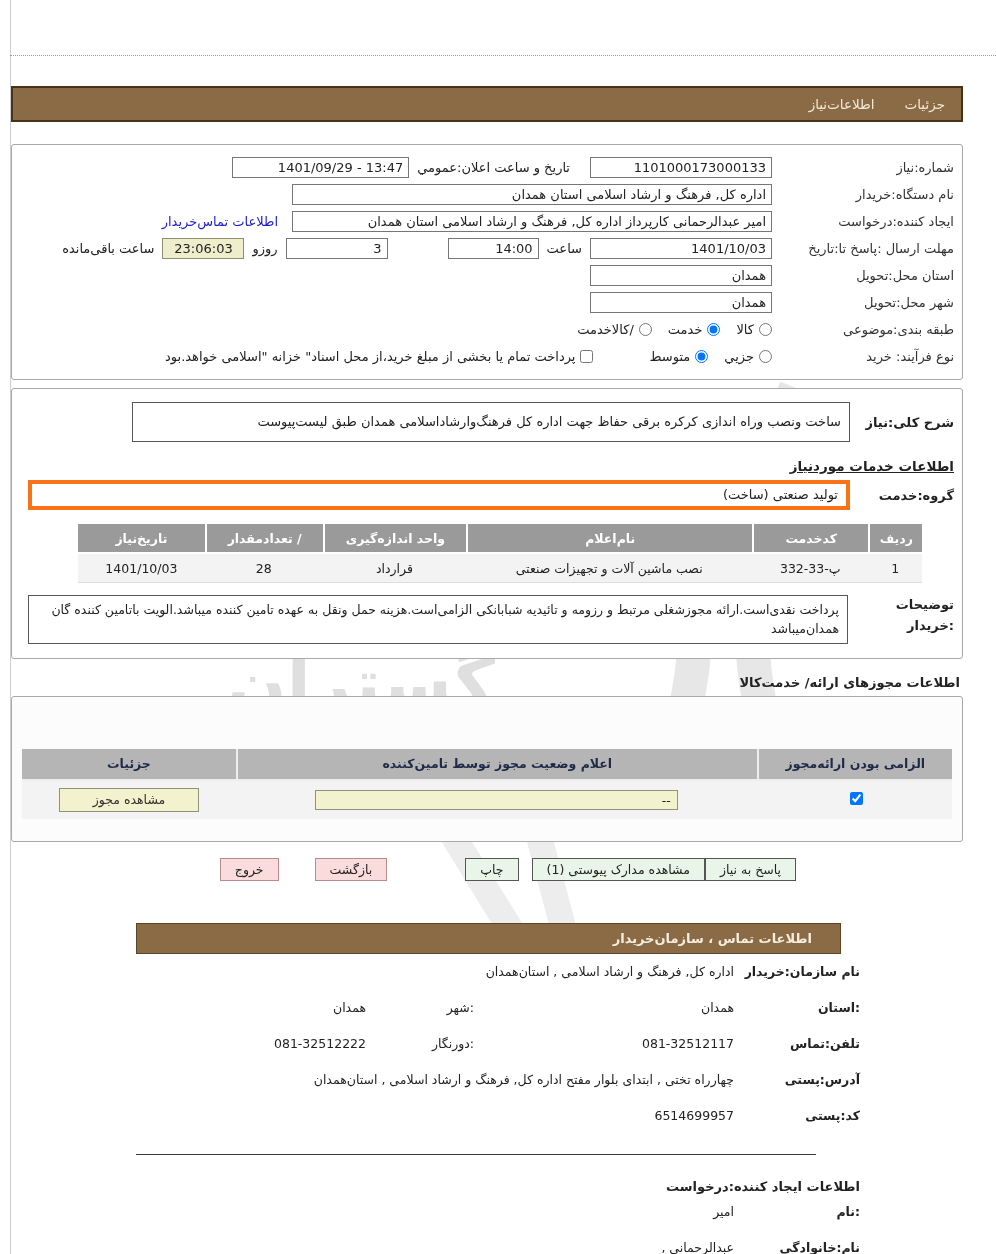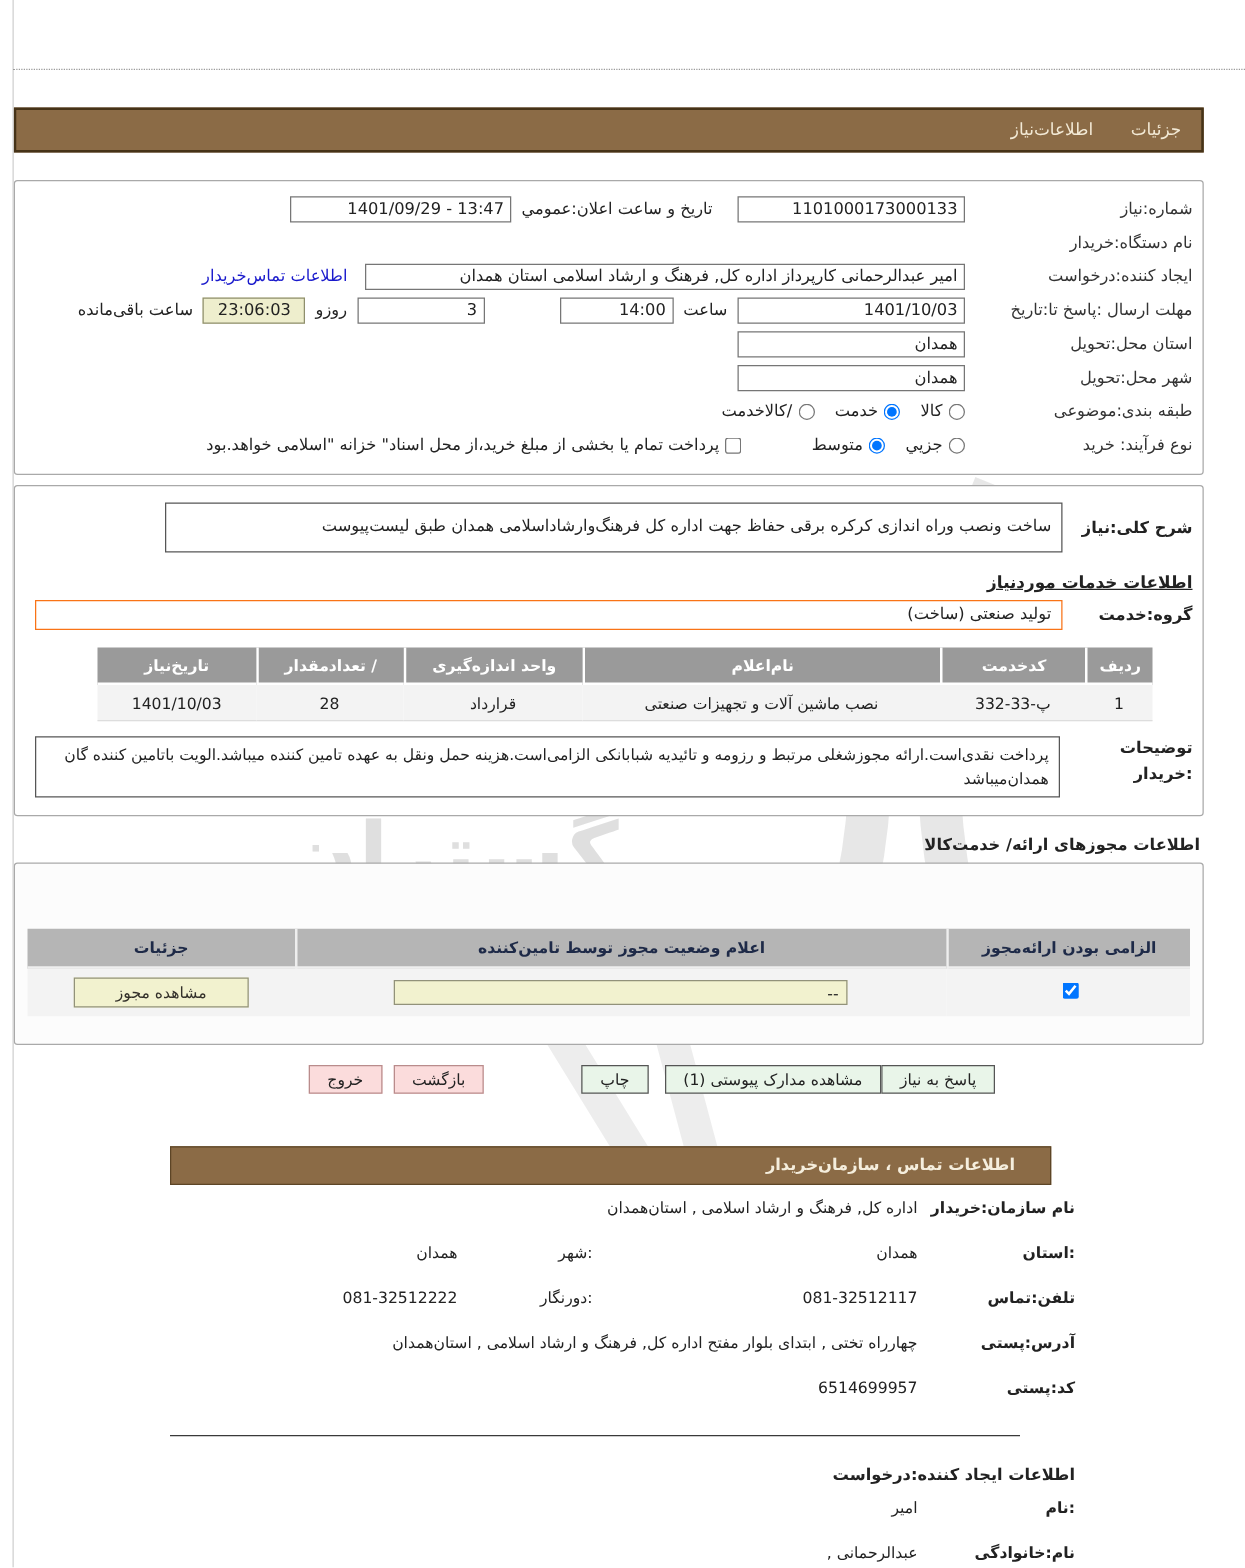--- a/index.html
+++ b/index.html
@@ -37,21 +37,21 @@
   .mr20{margin-right:20px;} .mr8{margin-right:8px;}
   .gap60{width:60px;flex:none;} .gap40{width:40px;flex:none;}
   input[type=radio],input[type=checkbox]{width:13px;height:13px;margin:0 0 0 5px;flex:none;}
   .optlabel{margin-left:16px;white-space:nowrap;}
 
   
   .b2row{display:flex;align-items:center;margin-top:4px;}
   .b2label{width:104px;font-weight:bold;flex:none;font-size:13px;}
   .descbox{flex:1;margin-left:112px;border:1px solid #565656;height:30px;line-height:30px;padding:4px 8px;overflow:hidden;white-space:nowrap;background:#fff;}
   .sec-header{font-weight:bold;margin:16px 0 6px 0;font-size:13.5px;text-decoration:underline;}
-  .groupinput{flex:1;margin-left:8px;border:1px solid #f97316;height:22px;line-height:22px;padding:0 8px;background:#fff;}
+  .groupinput{flex:1;margin-left:8px;border:4px solid #f97316;height:22px;line-height:22px;padding:0 8px;background:#fff;}
   table.svc{border-collapse:separate;border-spacing:0;margin:14px 32px 0 58px;width:calc(100% - 90px);font-size:12.5px;}
   table.svc th{
     background:#9a9a9a;color:#fff;font-weight:bold;height:28px;border-left:2px solid #fff;border-bottom:2px solid #fff;
     text-align:center;padding:0 4px;
   }
   table.svc th:last-child{border-left:none;}
   table.svc td{background:#f3f3f3;height:28px;text-align:center;border-bottom:1px solid #ddd;padding:0 4px;}
   .notesrow{display:flex;align-items:stretch;margin-top:12px;}
   .noteslabel{width:106px;font-weight:bold;flex:none;line-height:1.6;}
   .notesbox{flex:1;margin-left:8px;border:1px solid #565656;padding:4px 8px;font-size:12.5px;line-height:1.55;background:#fff;}
@@ -64,21 +64,21 @@
   }
   table.perm th:last-child{border-left:none;}
   table.perm td{background:#f3f3f3;height:36px;text-align:center;vertical-align:middle;}
   .perm-input{background:#f2f2cf;border:1px solid #92927a;height:20px;line-height:20px;width:70%;margin:0 auto;text-align:right;padding:0 6px;box-sizing:border-box;}
   .perm-btn{background:#f2f2cf;border:1px solid #92927a;height:24px;line-height:22px;width:140px;margin:0 auto;text-align:center;color:#33302a;cursor:pointer;box-sizing:border-box;}
 
   .btnrow{display:flex;align-items:center;margin-top:16px;padding-right:200px;}
   .btn{height:23px;line-height:21px;padding:0 14px;border:1px solid #555;background:#e9f5e9;text-align:center;cursor:pointer;font-size:12.5px;white-space:nowrap;box-sizing:border-box;}
   .btn.pink{background:#fbdcdc;border-color:#b98c8c;}
   .btn+.btn{margin-right:0;}
-  .g13{margin-left:13px;} .g78{margin-left:78px;} .g27{margin-left:9px;} .g18{margin-left:18px;}
+  .g13{margin-left:13px;} .g78{margin-left:78px;} .g27{margin-left:36px;} .g18{margin-left:18px;}
 
   .bar2{
     margin:42px 155px 0 136px;height:31px;background:#8b6b46;border:1px solid #5d4526;
     color:#f5eedd;display:flex;align-items:center;padding:0 28px;font-weight:bold;font-size:13px;box-sizing:border-box;
   }
   .crow{display:flex;align-items:center;min-height:36px;margin:0 136px 0 120px;}
   .crow:first-of-type{margin-top:16px;}
   .clabel{width:126px;font-weight:bold;flex:none;font-size:12.5px;}
   .cval{width:250px;text-align:right;padding-left:10px;flex:none;font-size:12.5px;}
   .cval.wide{flex:1;width:auto;}
@@ -116,20 +116,21 @@
 
   <div class="box box1">
     <div class="frow">
       <div class="flabel">شماره:نیاز</div>
       <div class="field w170">1101000173000133</div>
       <div class="mr20" style="white-space:nowrap;">تاریخ و ساعت اعلان:عمومي</div>
       <div class="field w165 mr8">13:47 - 1401/09/29</div>
     </div>
     <div class="frow">
       <div class="flabel">نام دستگاه:خریدار</div>
+      <div class="field w468">اداره کل, فرهنگ و ارشاد اسلامی استان همدان</div>
     </div>
     <div class="frow">
       <div class="flabel">ایجاد کننده:درخواست</div>
       <div class="field w468">امیر عبدالرحمانی کارپرداز اداره کل, فرهنگ و ارشاد اسلامی استان همدان</div>
       <span class="link">اطلاعات تماس‌خریدار</span>
     </div>
     <div class="frow">
       <div class="flabel">مهلت ارسال :پاسخ تا:تاریخ</div>
       <div class="field w170">1401/10/03</div>
       <div class="mr8">ساعت</div>

